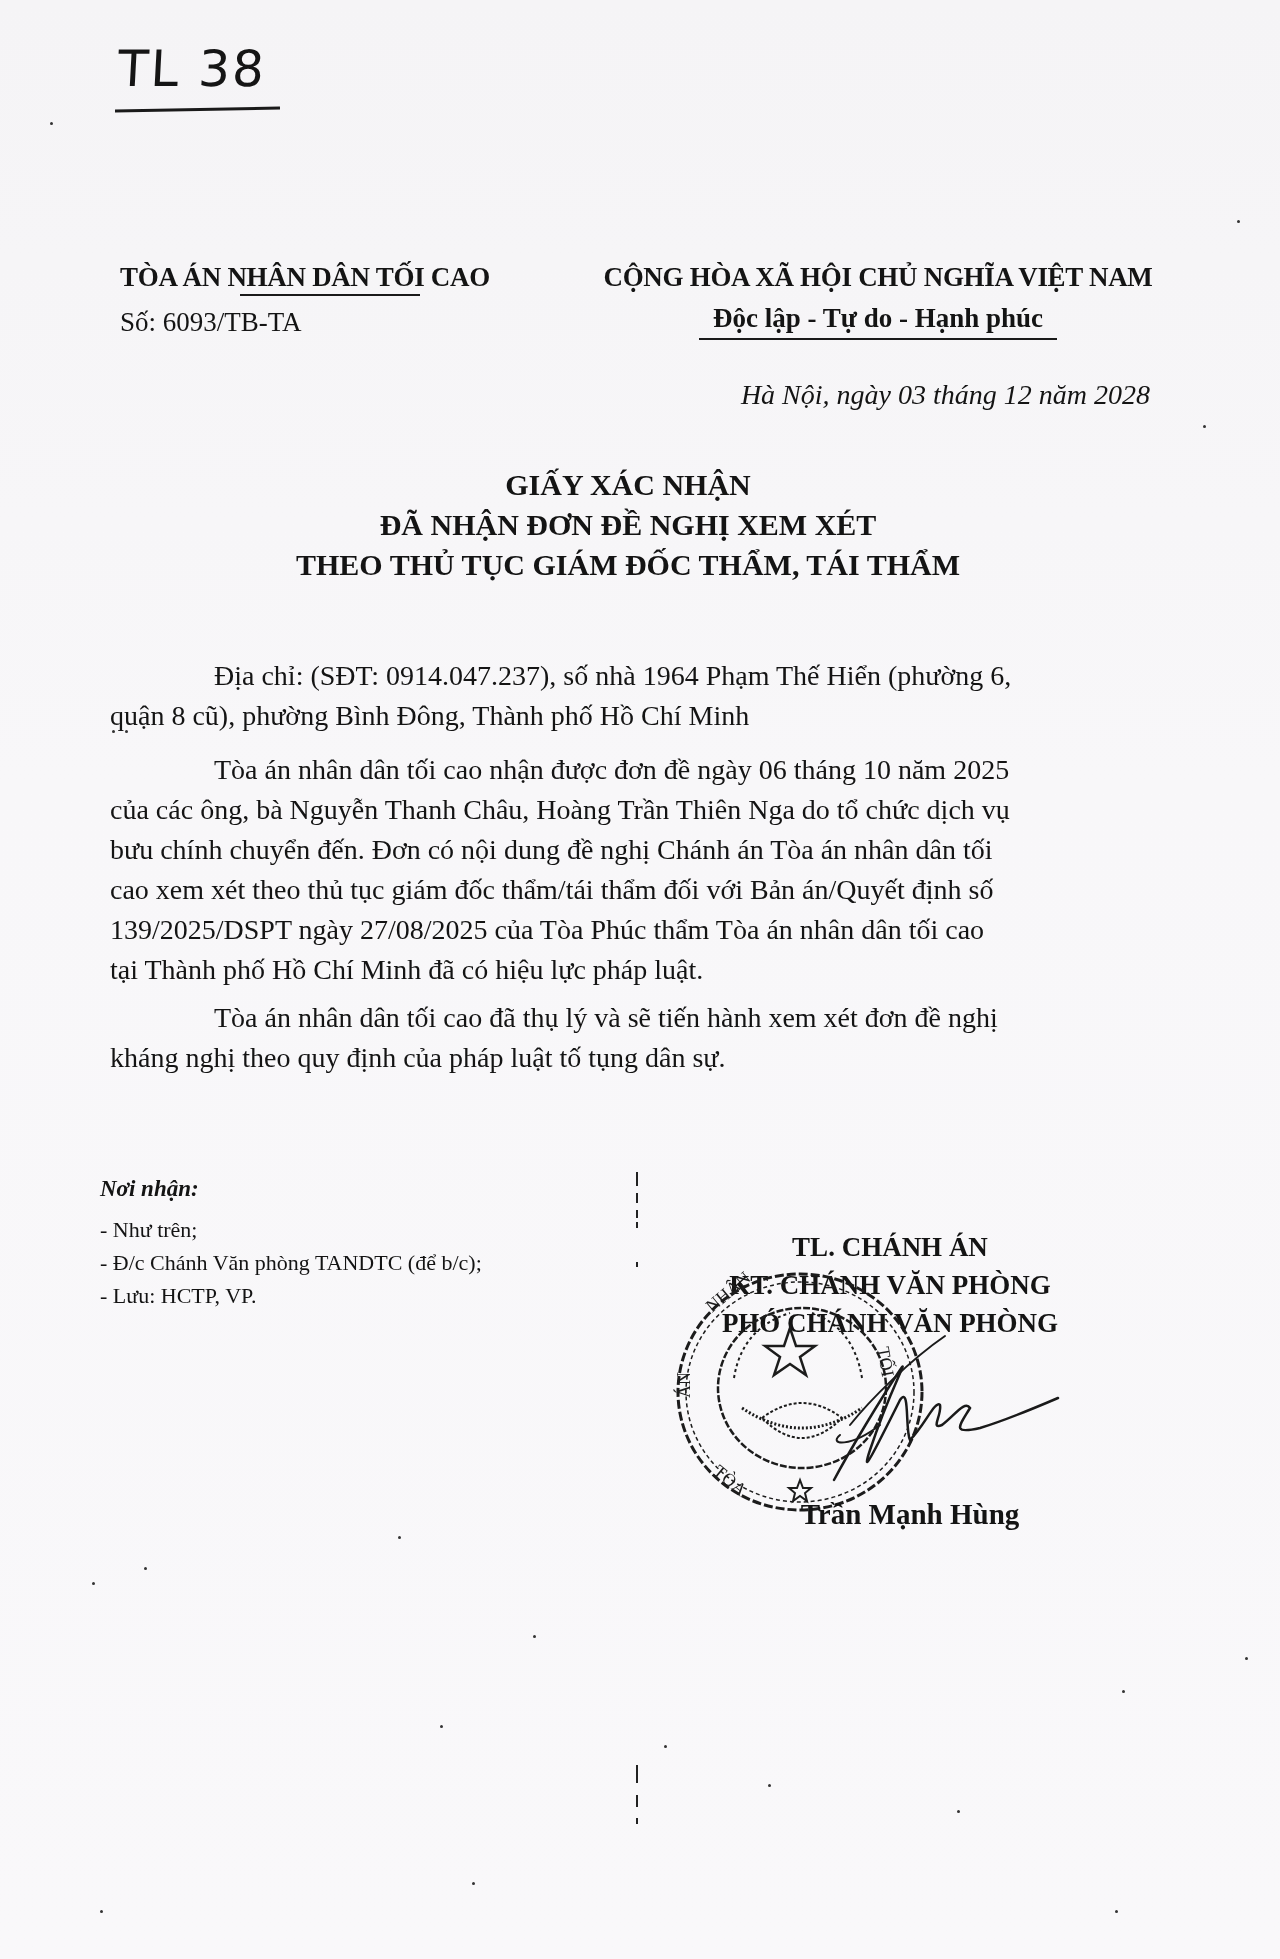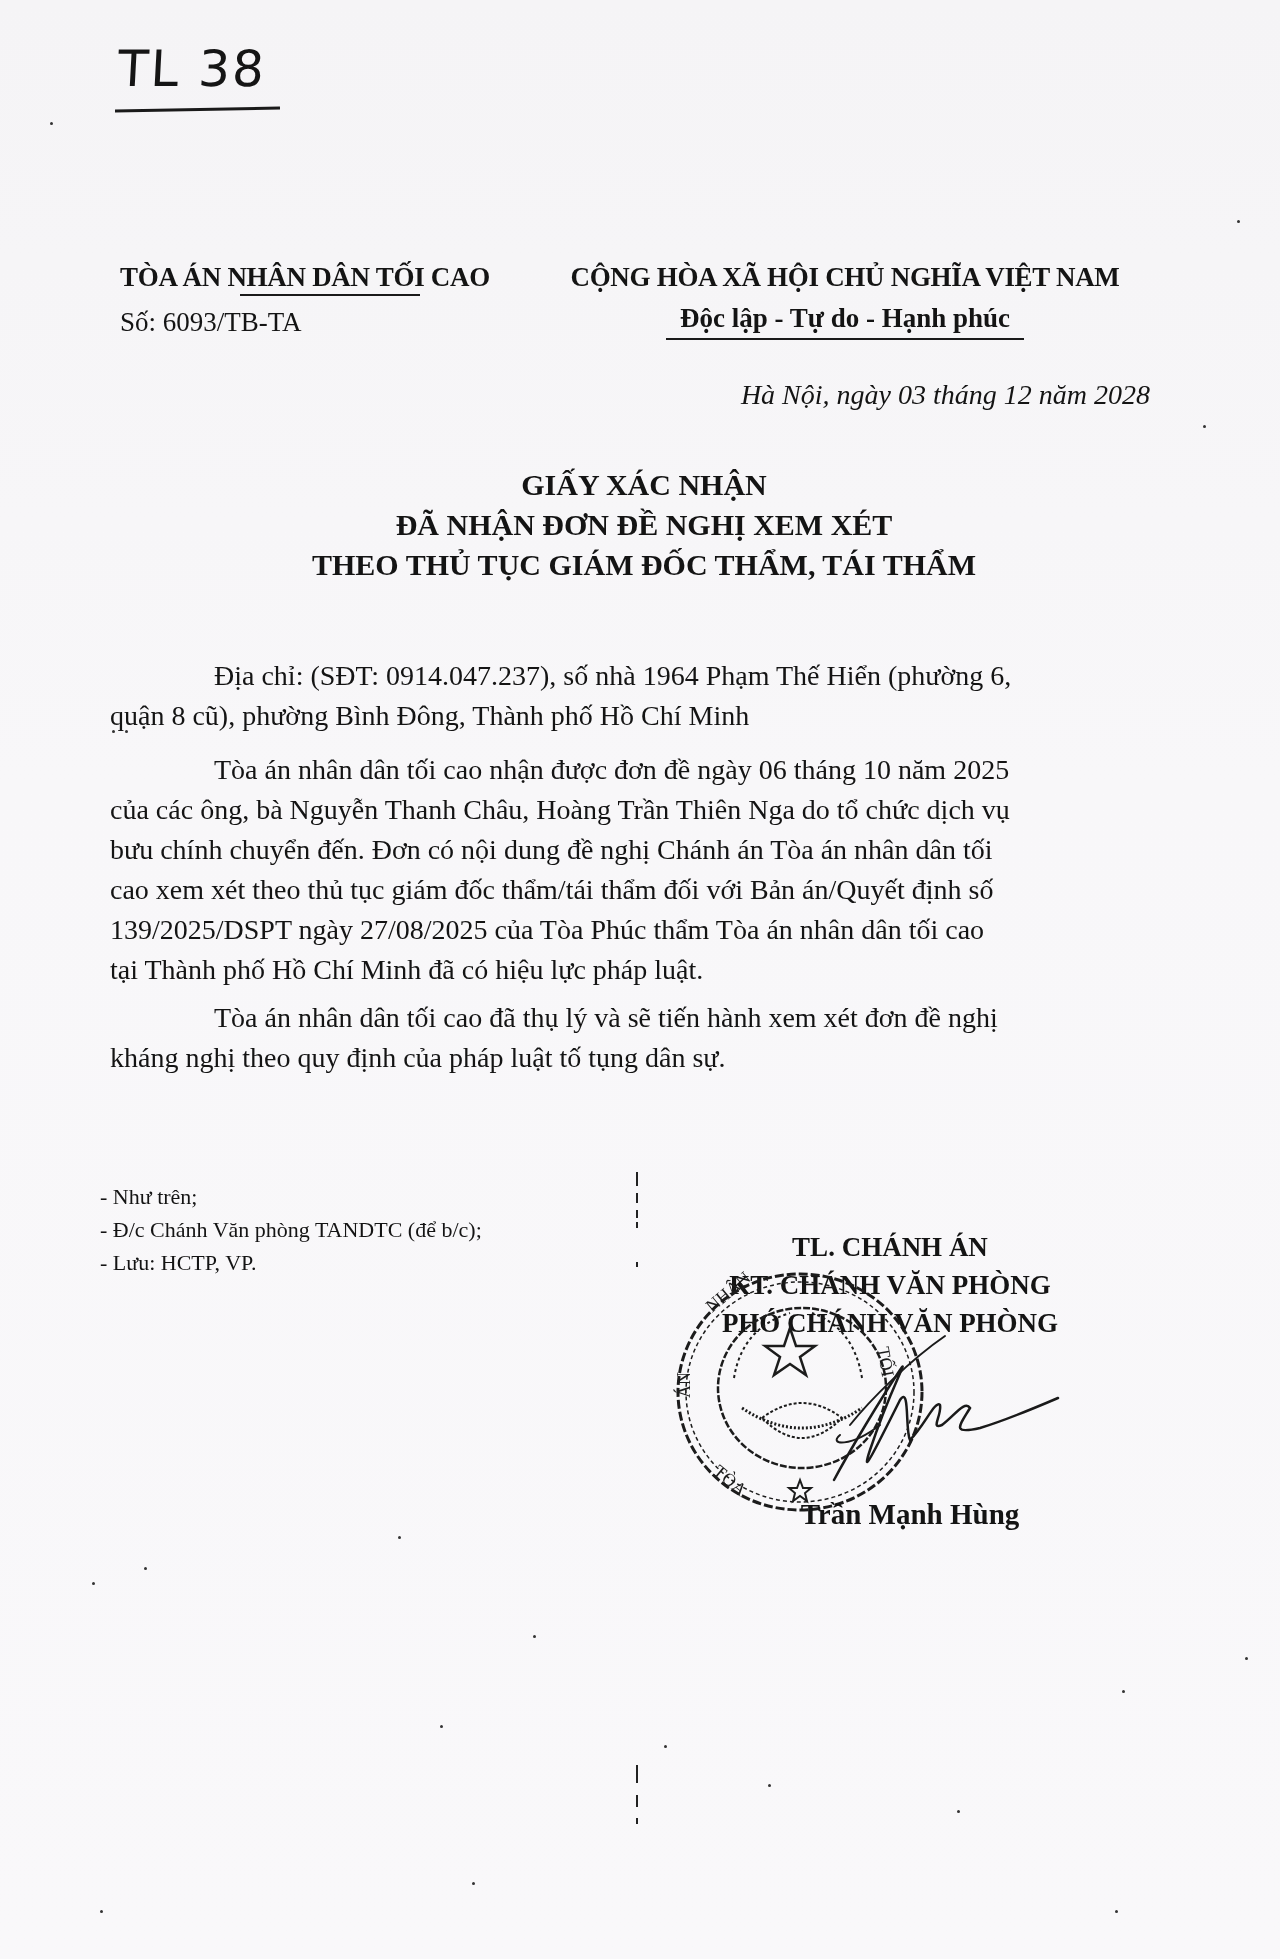--- a/index.html
+++ b/index.html
@@ -26,21 +26,21 @@
   }
   .tag-underline {
     position: absolute; left: 115px; top: 108px; width: 165px; height: 0;
     border-top: 3px solid #1a1a1a; transform: rotate(-1deg);
   }
 
   .hdr-left {
     position: absolute; left: 120px; top: 258px; width: 420px; text-align: left;
   }
   .hdr-right {
-    position: absolute; left: 545px; top: 258px; width: 600px; text-align: center;
+    position: absolute; left: 578px; top: 258px; width: 600px; text-align: center;
   }
   .hdr-org {
     font-size: 27px; font-weight: bold; letter-spacing: -0.3px; line-height: 38px;
     white-space: nowrap;
   }
   .hdr-org-ul {
     width: 180px; margin: 0 auto; border-top: 2px solid #1a1a1a; margin-top: -2px;
   }
   .hdr-no {
     font-size: 27px; line-height: 40px; margin-top: 6px; white-space: nowrap;
@@ -49,21 +49,21 @@
     font-size: 27px; font-weight: bold; line-height: 40px; margin-top: 2px; white-space: nowrap;
   }
   .hdr-motto-ul {
     width: 358px; margin: 0 auto; border-top: 2.5px solid #1a1a1a; margin-top: 0px;
   }
   .date {
     position: absolute; left: 640px; top: 375px; width: 510px; text-align: right;
     font-size: 28px; font-style: italic; line-height: 40px; white-space: nowrap;
   }
   .title {
-    position: absolute; left: 204px; top: 465px; width: 880px; text-align: center;
+    position: absolute; left: 188px; top: 465px; width: 880px; text-align: center;
     font-size: 30px; font-weight: bold; line-height: 40px;
   }
   .title div { white-space: nowrap; }
 
   .body {
     position: absolute; left: 110px; top: 648px; width: 1038px;
     font-size: 28px; line-height: 40px; text-align: justify;
   }
   .line { white-space: nowrap; }
   .para { margin: 0; }
@@ -140,20 +140,21 @@
       <div class="line">tại Thành phố Hồ Chí Minh đã có hiệu lực pháp luật.</div>
     </div>
 
     <div class="para" style="">
       <div class="line" style="padding-left:104px">Tòa án nhân dân tối cao đã thụ lý và sẽ tiến hành xem xét đơn đề nghị</div>
       <div class="line">kháng nghị theo quy định của pháp luật tố tụng dân sự.</div>
     </div>
   </div>
 
   <div class="recipients">
+    <div class="heading">Nơi nhận:</div>
     <div class="item" style="margin-top:8px">- Như trên;</div>
     <div class="item">- Đ/c Chánh Văn phòng TANDTC (để b/c);</div>
     <div class="item">- Lưu: HCTP, VP.</div>
   </div>
 
   <div class="signer">
     <div>TL. CHÁNH ÁN</div>
     <div>KT. CHÁNH VĂN PHÒNG</div>
     <div>PHÓ CHÁNH VĂN PHÒNG</div>
   </div>

